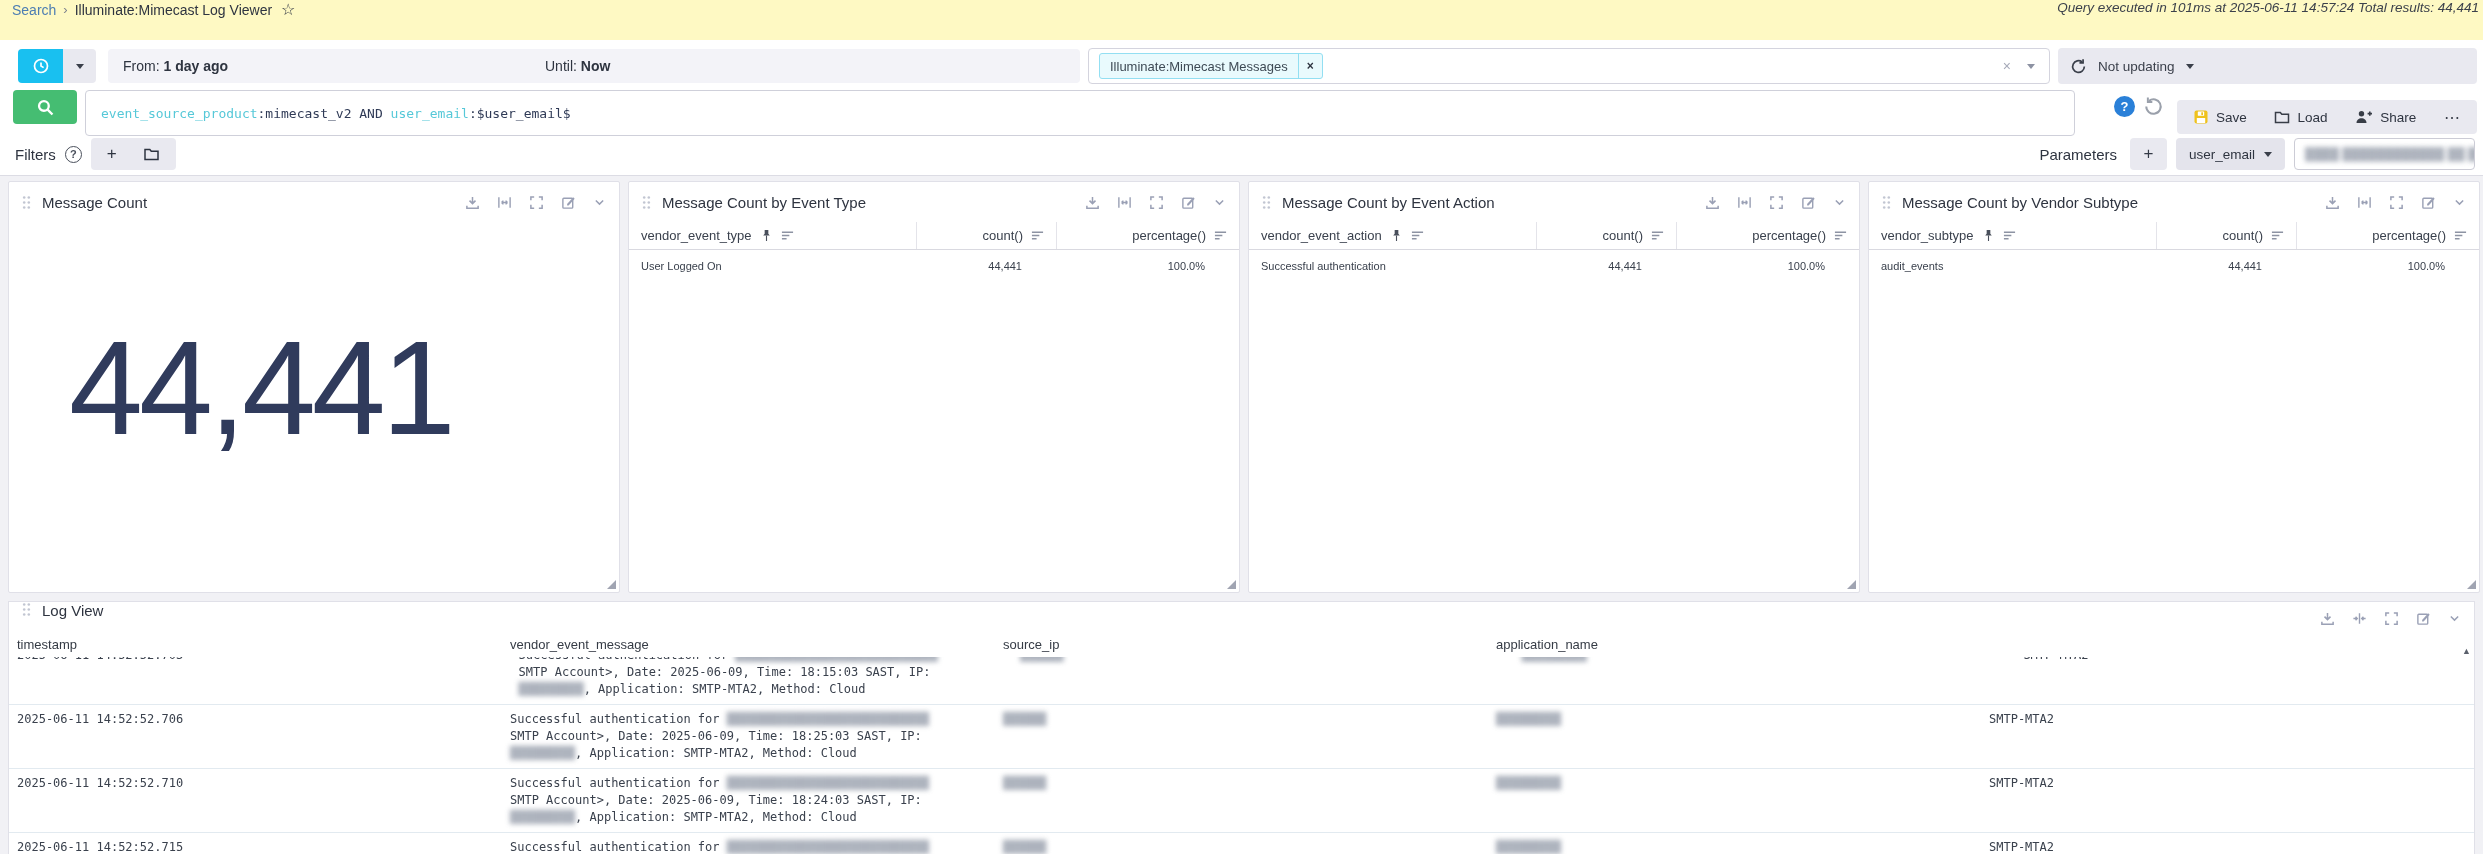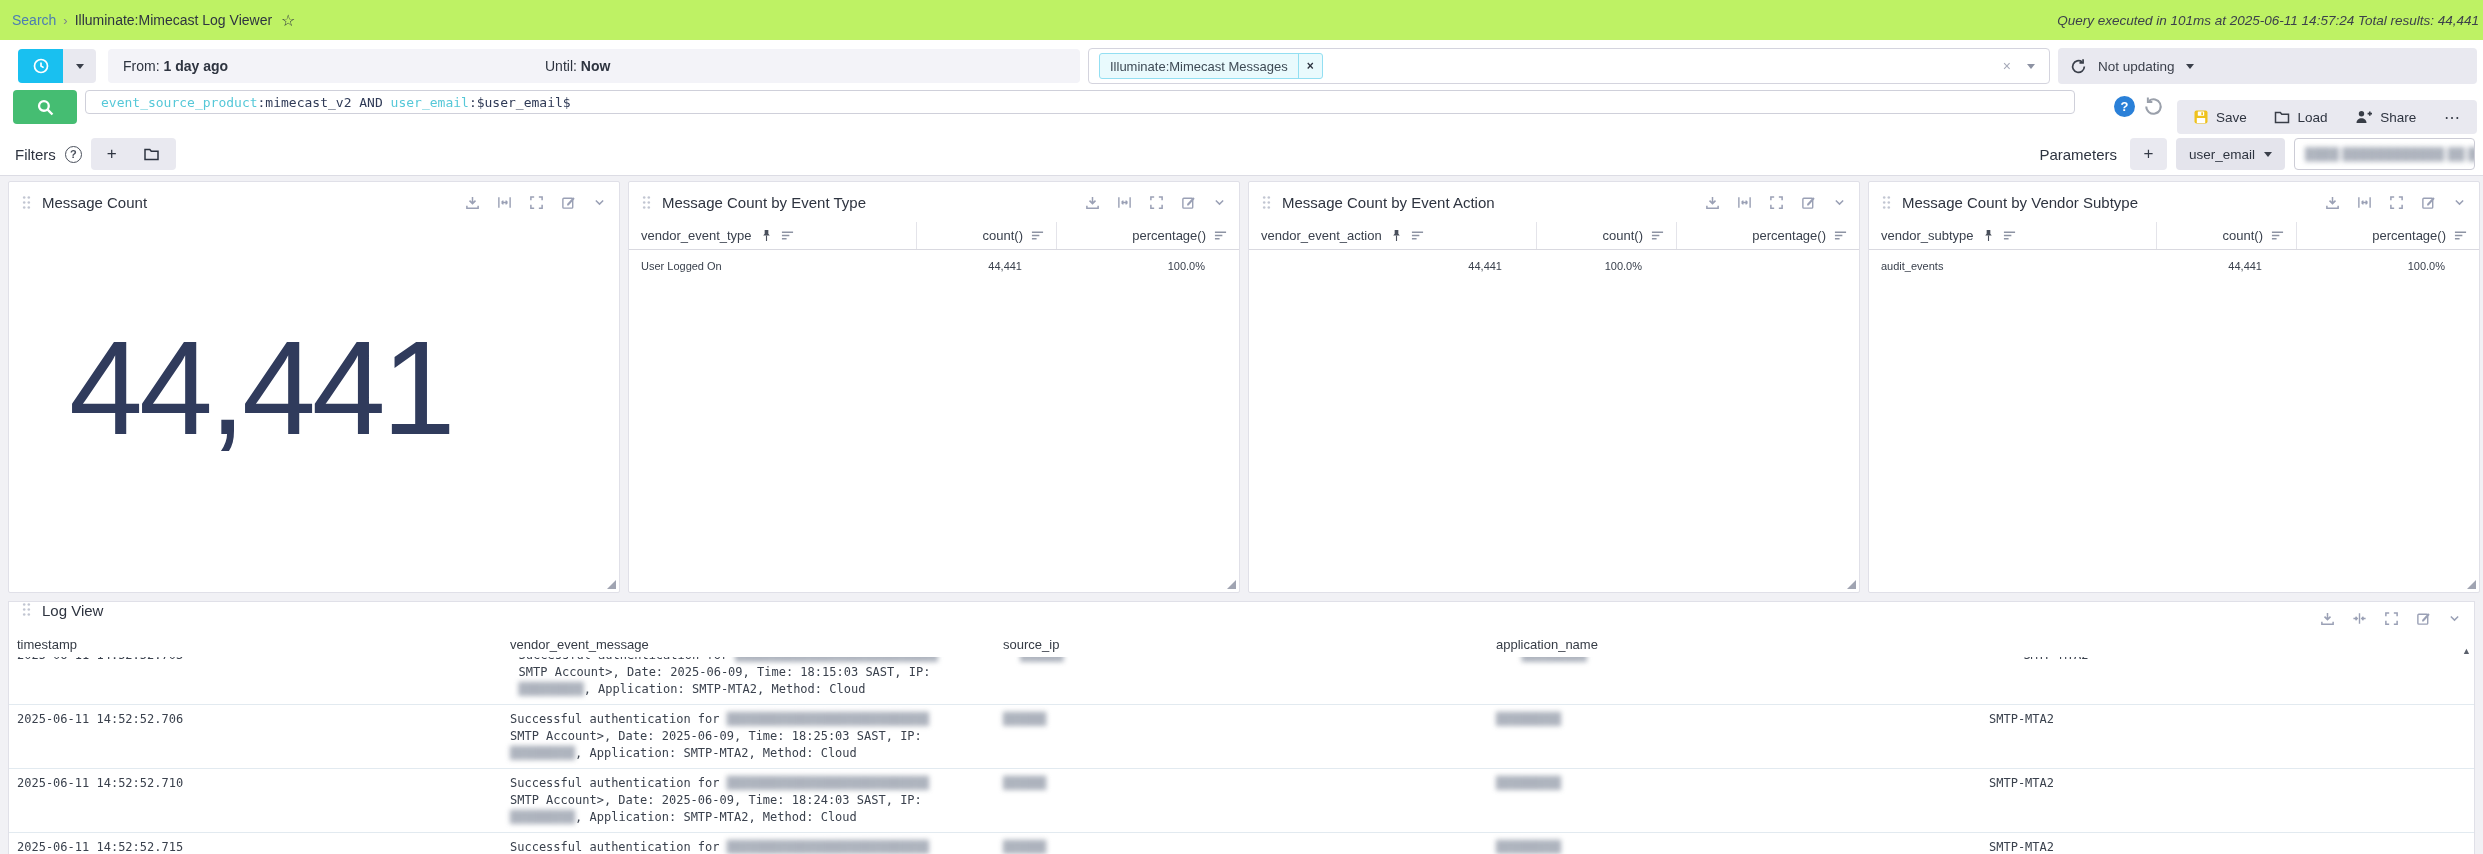--- a/index.html
+++ b/index.html
@@ -5,21 +5,21 @@
   * { margin:0; padding:0; box-sizing:border-box; }
   html,body { width:2483px; height:854px; }
   body {
     position:relative; overflow:hidden;
     font-family:"Liberation Sans", sans-serif;
     background:#f1f1f5; color:#343a46;
   }
   
   .topbar {
     position:absolute; top:0; left:0; right:0; height:40px;
-    background:#bef264; display:flex; align-items:center;
+    background:#fef9c3; display:flex; align-items:flex-start;
     justify-content:space-between; padding:0 4px 0 12px;
   }
   .crumbs { display:flex; align-items:center; gap:7px; font-size:14px; }
   .crumb-link { color:#4c7db2; cursor:pointer; }
   .crumb-sep { color:#7a7f8c; font-size:13px; }
   .crumb-title { color:#2e3440; }
   .star { font-size:16px; color:#2e3440; margin-left:2px; cursor:pointer; }
   .status { font-style:italic; font-size:13.5px; color:#3c414b; white-space:nowrap; }
 
   
@@ -66,21 +66,21 @@
     background:#e9e9f0; border-radius:4px; display:flex; align-items:center;
     padding-left:12px; gap:11px; font-size:13.5px; color:#3a3f4a; cursor:pointer;
   }
   
   .search-btn {
     position:absolute; left:13px; top:50px; width:64px; height:34px;
     background:#45bd72; border-radius:4px; display:flex; align-items:center;
     justify-content:center; cursor:pointer;
   }
   .query-input {
-    position:absolute; left:85px; top:50px; width:1990px; height:24px;
+    position:absolute; left:85px; top:50px; width:1990px; height:46px;
     background:#fff; border:1px solid #cfd0da; border-radius:4px;
     display:flex; align-items:center; padding:0 15px;
     font-family:"DejaVu Sans Mono", monospace; font-size:13px; white-space:pre;
   }
   .qf { color:#56c8d8; } .qv { color:#2f3a56; }
   .round-help {
     position:absolute; left:2114px; top:56px; width:21px; height:21px;
     border-radius:50%; background:#2a80d8; color:#fff; font-size:13px; font-weight:700;
     display:flex; align-items:center; justify-content:center; cursor:pointer;
   }
@@ -478,20 +478,21 @@
       <div class="th th-num">
         <span>percentage()</span>
         <span style="display:flex">
             <svg width="13" height="13" viewBox="0 0 14 14" fill="none" stroke="#8d93a3" stroke-width="1.5">
               <path d="M1 3.5h12M1 7h8M1 10.5h5"></path>
             </svg>
           </span>
       </div>
     </div>
     <div class="grid3 td-row">
+      <div class="td">Successful authentication</div>
       <div class="td td-num">44,441</div>
       <div class="td td-num">100.0%</div>
     </div>
     <div class="resize-handle"></div>
   </div>
 
   <div class="widget">
     <div class="w-header">
       <span style="display:flex">
         <svg width="9" height="15" viewBox="0 0 9 15" fill="#c2c6d2">

